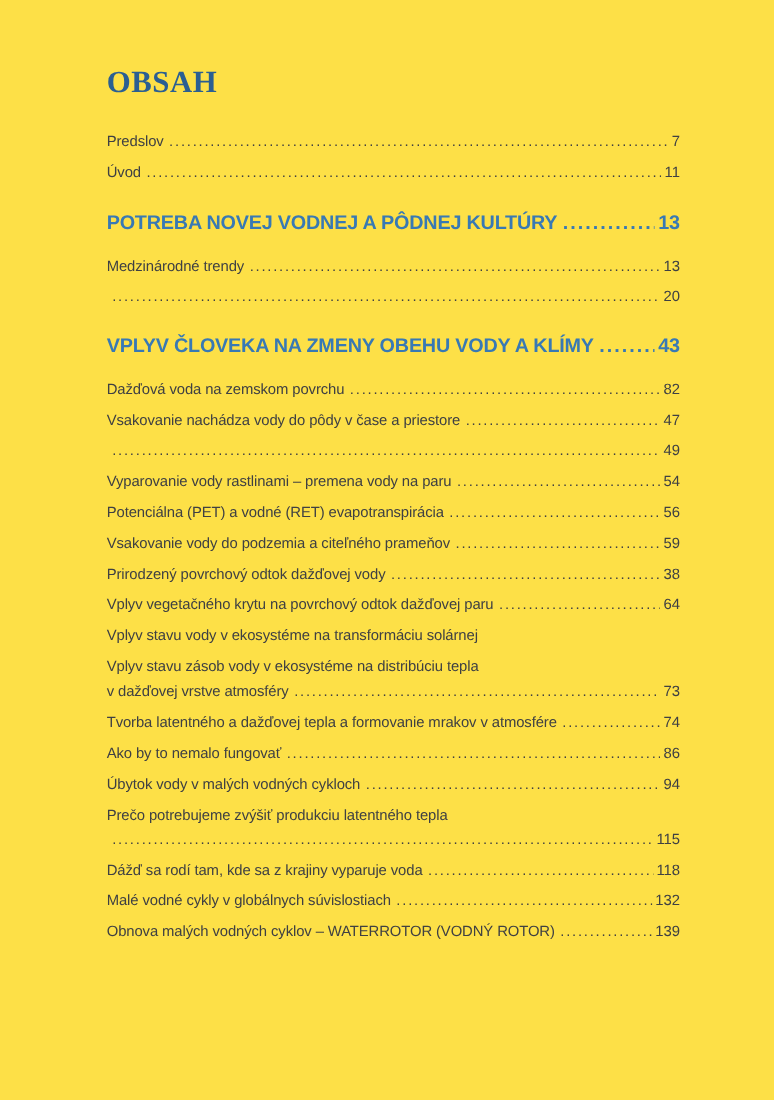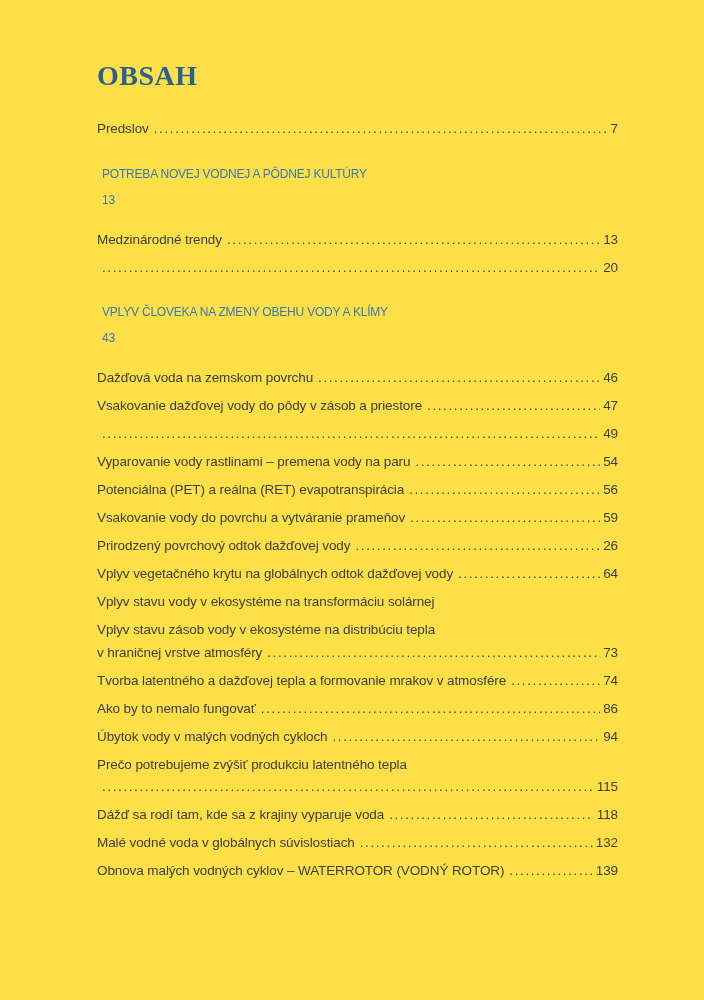--- a/index.html
+++ b/index.html
@@ -64,26 +64,25 @@
   .line .pg {
     flex: 0 0 auto;
     white-space: nowrap;
     text-align: right;
   }
   
   .heading {
     margin: 20px 0 16px 0;
   }
   .heading .line {
-    font-weight: 400;
-    font-size: 12px;
+    font-weight: 700;
+    font-size: 18px;
     letter-spacing: -0.2px;
     line-height: 26px;
     color: #3879b4;
-    flex-direction: column;
   }
   .heading .line .dots::after {
     letter-spacing: 1.8px;
   }
 </style>
 </head>
 <body>
 
 <div class="page">
   <div class="content">
@@ -93,20 +92,27 @@
     <div class="toc">
 
       <div class="entry">
         <div class="line">
           <span class="t">Predslov</span>
           <span class="dots"></span>
           <span class="pg">7</span>
         </div>
       </div>
 
+      <div class="entry">
+        <div class="line">
+          <span class="t">Úvod</span>
+          <span class="dots"></span>
+          <span class="pg">11</span>
+        </div>
+      </div>
 
       <div class="heading">
         <div class="line">
           <span class="t">POTREBA NOVEJ VODNEJ A PÔDNEJ KULTÚRY</span>
           <span class="dots"></span>
           <span class="pg">13</span>
         </div>
       </div>
 
       <div class="entry">
@@ -129,27 +135,27 @@
           <span class="t">VPLYV ČLOVEKA NA ZMENY OBEHU VODY A KLÍMY</span>
           <span class="dots"></span>
           <span class="pg">43</span>
         </div>
       </div>
 
       <div class="entry">
         <div class="line">
           <span class="t">Dažďová voda na zemskom povrchu</span>
           <span class="dots"></span>
-          <span class="pg">46</span>
-        </div>
-      </div>
-
-      <div class="entry">
-        <div class="line">
-          <span class="t">Vsakovanie dažďovej vody do pôdy v zásob a priestore</span>
+          <span class="pg">82</span>
+        </div>
+      </div>
+
+      <div class="entry">
+        <div class="line">
+          <span class="t">Vsakovanie nachádza vody do pôdy v čase a priestore</span>
           <span class="dots"></span>
           <span class="pg">47</span>
         </div>
       </div>
 
       <div class="entry">
         <div class="line">
           <span class="dots"></span>
           <span class="pg">49</span>
         </div>
@@ -158,62 +164,62 @@
       <div class="entry">
         <div class="line">
           <span class="t">Vyparovanie vody rastlinami – premena vody na paru</span>
           <span class="dots"></span>
           <span class="pg">54</span>
         </div>
       </div>
 
       <div class="entry">
         <div class="line">
-          <span class="t">Potenciálna (PET) a reálna (RET) evapotranspirácia</span>
+          <span class="t">Potenciálna (PET) a vodné (RET) evapotranspirácia</span>
           <span class="dots"></span>
           <span class="pg">56</span>
         </div>
       </div>
 
       <div class="entry">
         <div class="line">
-          <span class="t">Vsakovanie vody do povrchu a vytváranie prameňov</span>
+          <span class="t">Vsakovanie vody do podzemia a citeľného prameňov</span>
           <span class="dots"></span>
           <span class="pg">59</span>
         </div>
       </div>
 
       <div class="entry">
         <div class="line">
           <span class="t">Prirodzený povrchový odtok dažďovej vody</span>
           <span class="dots"></span>
-          <span class="pg">26</span>
-        </div>
-      </div>
-
-      <div class="entry">
-        <div class="line">
-          <span class="t">Vplyv vegetačného krytu na globálnych odtok dažďovej vody</span>
+          <span class="pg">38</span>
+        </div>
+      </div>
+
+      <div class="entry">
+        <div class="line">
+          <span class="t">Vplyv vegetačného krytu na povrchový odtok dažďovej paru</span>
           <span class="dots"></span>
           <span class="pg">64</span>
         </div>
       </div>
 
       <div class="entry">
         <div class="line">
           <span class="t">Vplyv stavu vody v ekosystéme na transformáciu solárnej</span>
         </div>
       </div>
 
       <div class="entry">
         <div class="line">
           <span class="t">Vplyv stavu zásob vody v ekosystéme na distribúciu tepla</span>
         </div>
         <div class="line">
-          <span class="t">v hraničnej vrstve atmosféry</span>
+          <span class="t">v dažďovej vrstve atmosféry</span>
           <span class="dots"></span>
           <span class="pg">73</span>
         </div>
       </div>
 
       <div class="entry">
         <div class="line">
           <span class="t">Tvorba latentného a dažďovej tepla a formovanie mrakov v atmosfére</span>
           <span class="dots"></span>
           <span class="pg">74</span>
@@ -249,21 +255,21 @@
       <div class="entry">
         <div class="line">
           <span class="t">Dážď sa rodí tam, kde sa z krajiny vyparuje voda</span>
           <span class="dots"></span>
           <span class="pg">118</span>
         </div>
       </div>
 
       <div class="entry">
         <div class="line">
-          <span class="t">Malé vodné voda v globálnych súvislostiach</span>
+          <span class="t">Malé vodné cykly v globálnych súvislostiach</span>
           <span class="dots"></span>
           <span class="pg">132</span>
         </div>
       </div>
 
       <div class="entry">
         <div class="line">
           <span class="t">Obnova malých vodných cyklov – WATERROTOR (VODNÝ ROTOR)</span>
           <span class="dots"></span>
           <span class="pg">139</span>

